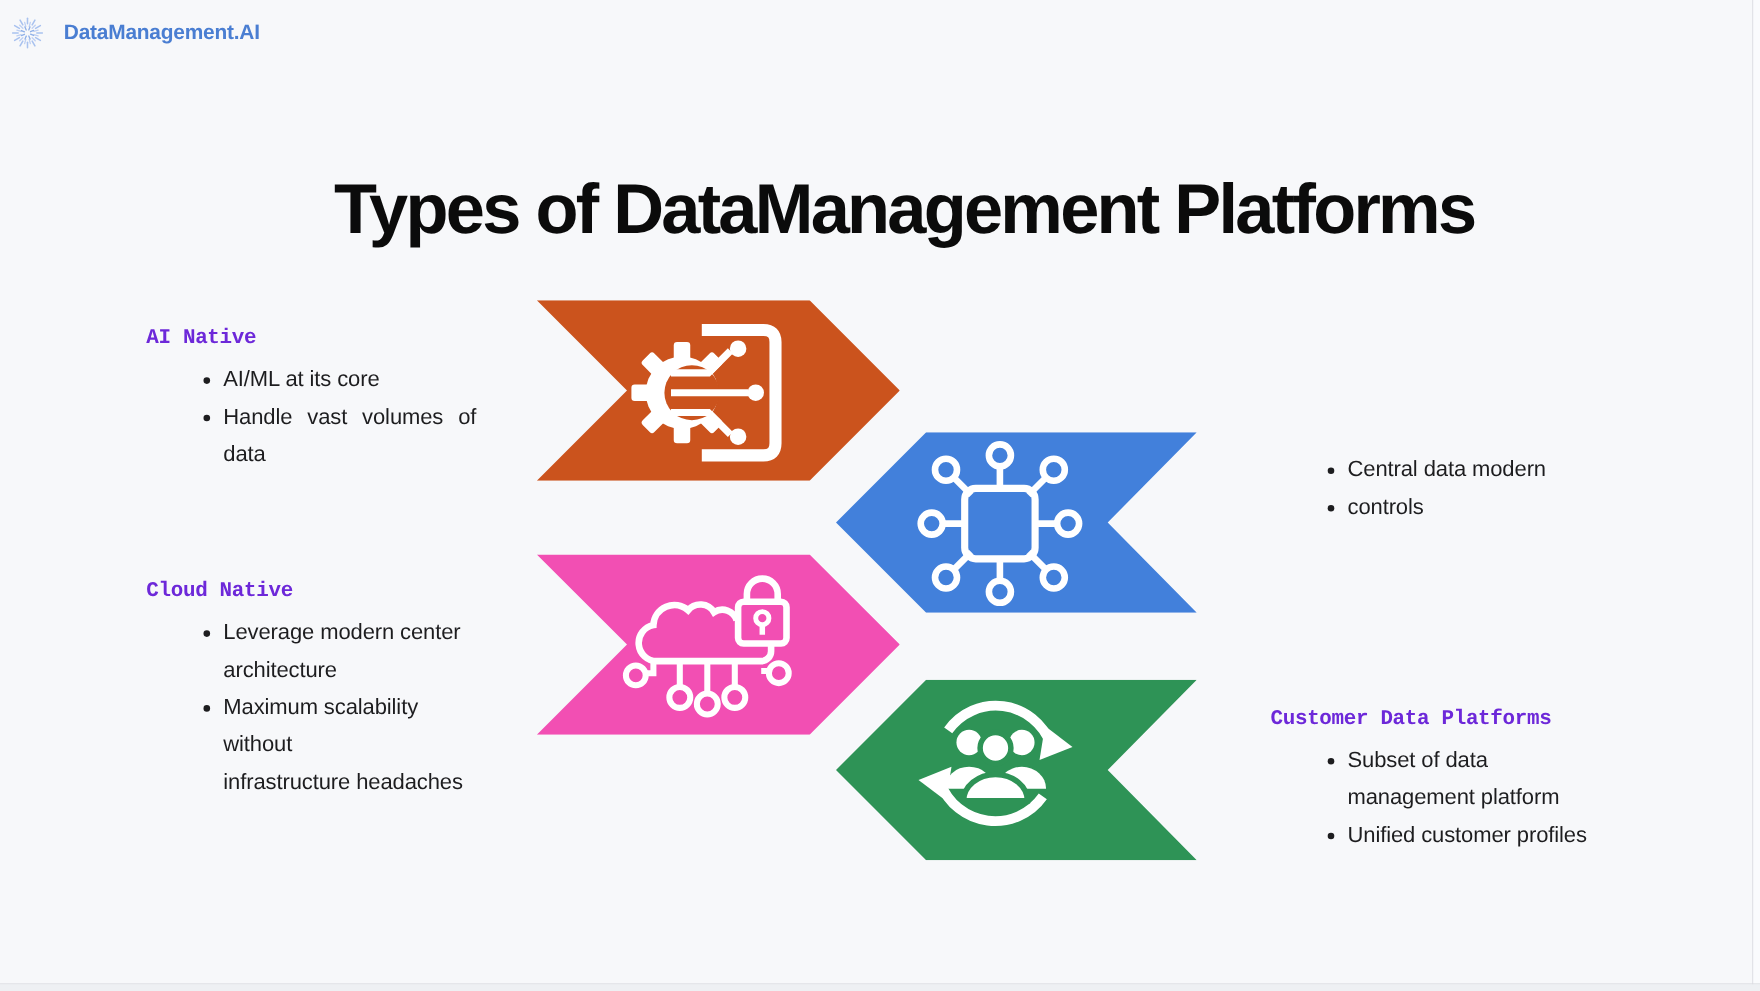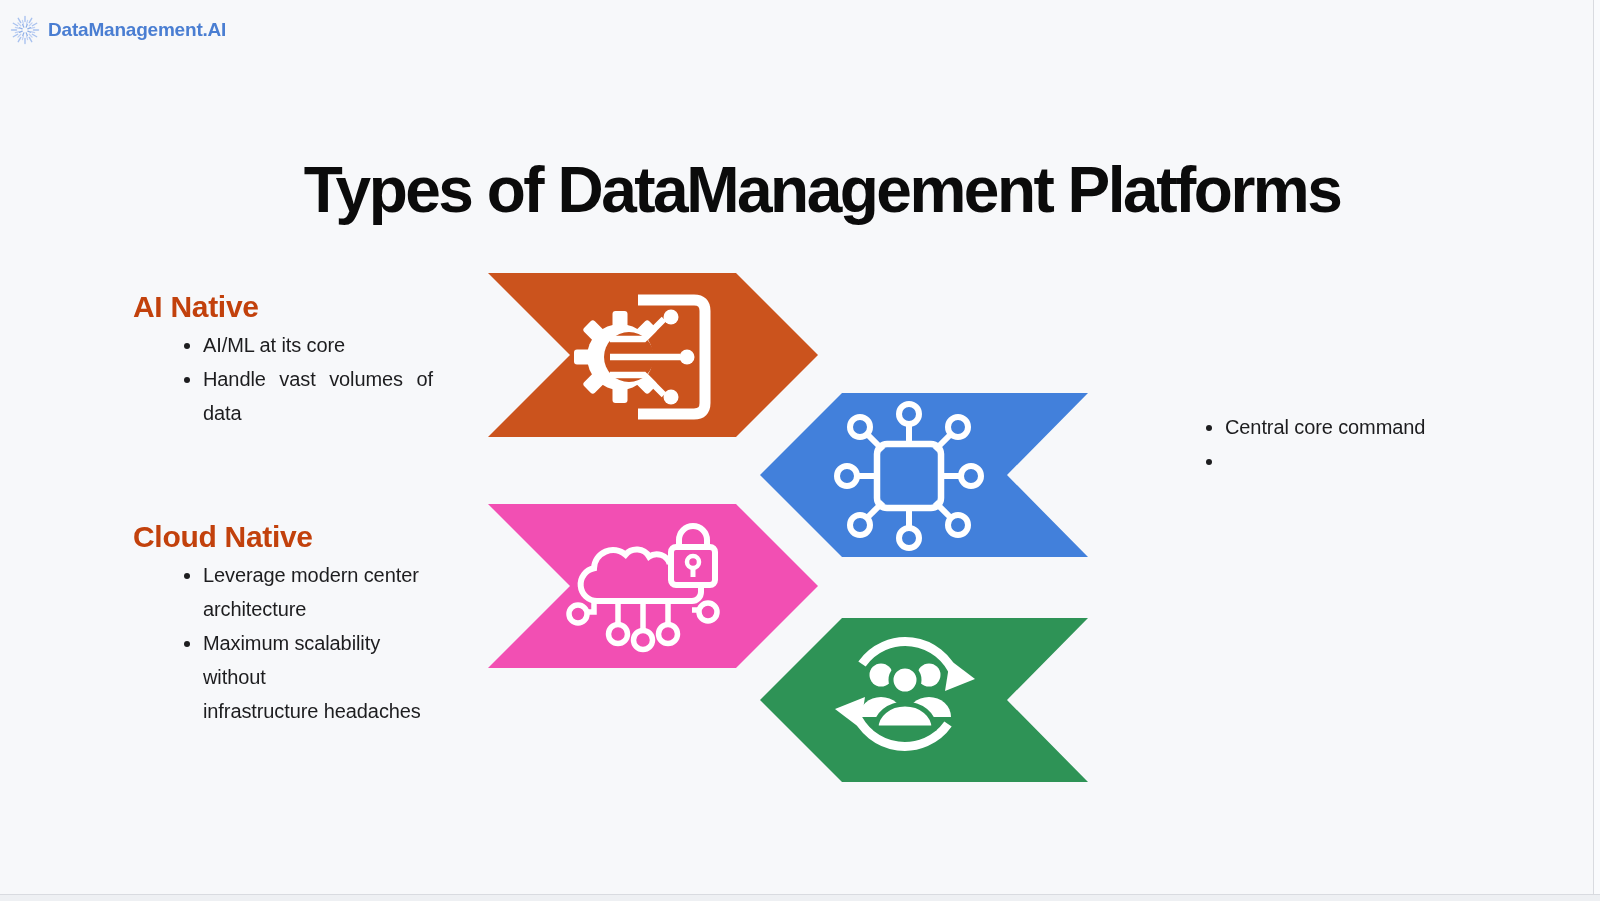--- a/index.html
+++ b/index.html
@@ -10,39 +10,39 @@
     color:#111;
   }
   #slide{position:absolute;inset:0;}
   
   .edge-right{position:absolute;top:0;left:1593px;width:1px;height:895px;background:#d9dbe0;}
   .edge-right-outside{position:absolute;top:0;left:1594px;width:6px;height:895px;background:#fafbfd;}
   .edge-bottom{position:absolute;top:894px;left:0;width:1600px;height:1px;background:#d9dbe0;}
   .edge-bottom-outside{position:absolute;top:895px;left:0;width:1600px;height:6px;background:#eef0f3;}
 
   
-  .logo{position:absolute;top:13px;left:8px;display:flex;align-items:center;gap:6px;}
+  .logo{position:absolute;top:13px;left:8px;display:flex;align-items:center;gap:16px;}
   .logo-text{font-size:19px;font-weight:700;color:#4a7ed2;letter-spacing:-0.2px;}
 
   
   .title{
     position:absolute;top:110px;left:0;width:1560px;text-align:center;
     font-size:64px;font-weight:700;letter-spacing:-2.5px;color:#0b0b0b;margin-left:42px;
   }
 
   
   .arrow{position:absolute;}
   .arrow-ai{left:488px;top:273px;}
   .arrow-enterprise{left:760px;top:393px;}
   .arrow-cloud{left:488px;top:504px;}
   .arrow-customer{left:760px;top:618px;}
 
   
   .block{position:absolute;}
-  .block h2{margin:0 0 6px 0;font-size:30px;line-height:30px;font-weight:700;letter-spacing:-0.3px;color:#c2410c;}
+  .block h2{margin:0 0 6px 0;font-size:19px;line-height:30px;font-weight:700;letter-spacing:-0.3px;color:#6d28d9;font-family:Liberation Mono, monospace;}
   .block ul{margin:0;padding:0 0 0 34px;list-style:disc;}
   .block li{font-size:20px;line-height:34px;color:#1d1d1f;letter-spacing:-0.1px;margin-left:36px;}
   .block li span.line{display:block;}
   .block li span.stretch{text-align:justify;text-align-last:justify;}
   .block-ai{left:133px;top:292px;width:300px;}
   .block-cloud{left:133px;top:522px;width:310px;}
   .block-enterprise{left:1155px;top:410px;width:320px;}
   .block-customer{left:1155px;top:638px;width:330px;}
 </style>
 </head>
@@ -277,26 +277,39 @@
         <li>
           <span class="line">Maximum scalability without</span>
           <span class="line">infrastructure headaches</span>
         </li>
       </ul>
   </div>
 
   <div class="block block-enterprise">
     <ul>
         <li>
-          <span class="line">Central core command</span>
-        </li>
-        <li>
+          <span class="line">Central data modern</span>
+        </li>
+        <li>
+          <span class="line">controls</span>
         </li>
       </ul>
   </div>
 
+  <div class="block block-customer">
+    <h2>Customer Data Platforms</h2>
+    <ul>
+        <li>
+          <span class="line">Subset of data</span>
+          <span class="line">management platform</span>
+        </li>
+        <li>
+          <span class="line">Unified customer profiles</span>
+        </li>
+      </ul>
+  </div>
 
   <div class="edge-right"></div>
   <div class="edge-right-outside"></div>
   <div class="edge-bottom"></div>
   <div class="edge-bottom-outside"></div>
 
 </div>
 
 </body></html>

